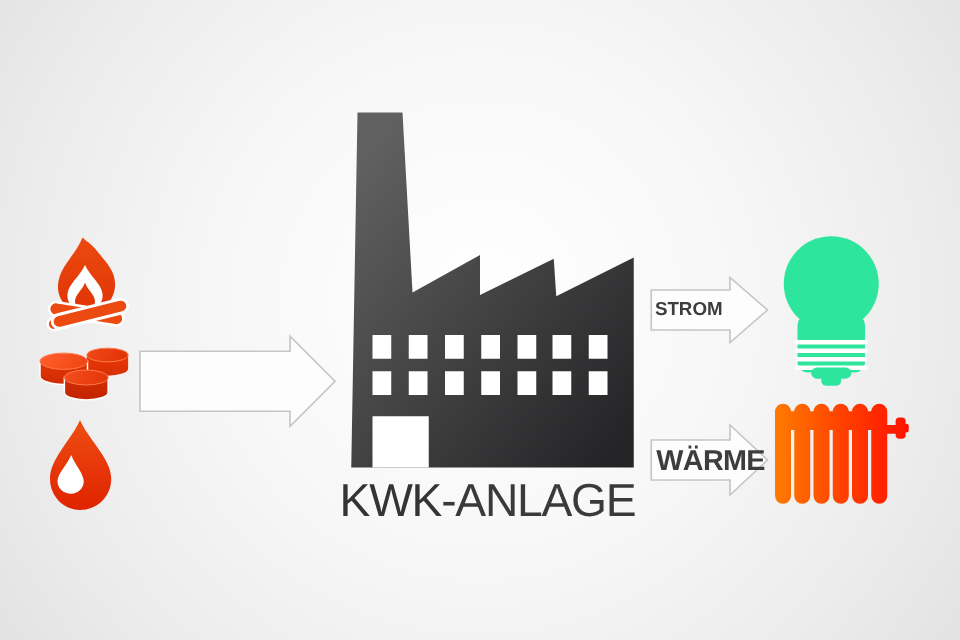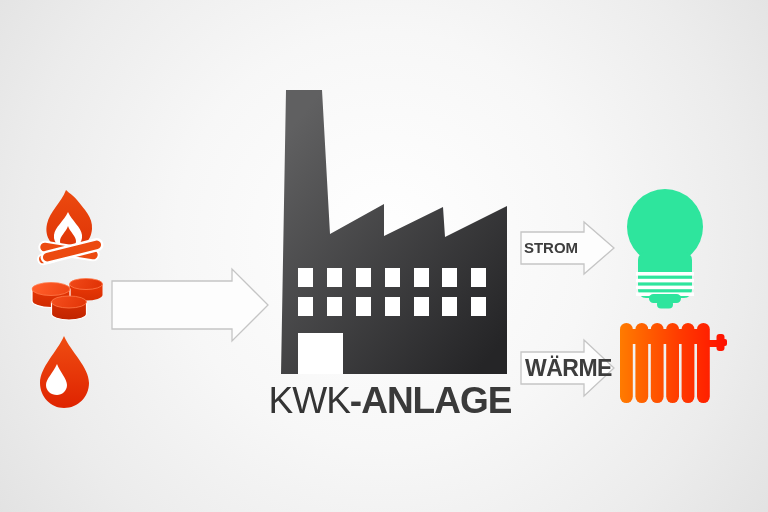--- a/index.html
+++ b/index.html
@@ -14,21 +14,21 @@
     line-height:20px;white-space:nowrap;
   }
   .input-label{left:108px;top:295px;width:134px;font-size:19px;letter-spacing:-0.2px;}
   .strom-label{left:516px;top:238px;width:70px;font-size:15px;}
   .waerme-label{left:513px;top:358px;width:74px;font-size:23px;letter-spacing:-0.5px;margin-left:12px;}
   .plant-title{
     position:absolute;left:250px;top:381px;width:280px;text-align:center;
     font-size:37px;line-height:40px;color:#343434;letter-spacing:-1px;white-space:nowrap;
   }
   .plant-title .bold{font-weight:normal;}
-  .plant-title .light{font-weight:bold;color:#3a3a3a;}
+  .plant-title .light{font-weight:normal;color:#3a3a3a;}
 </style>
 </head>
 <body>
 
 <div class="stage">
 
   <svg width="768" height="512" viewBox="0 0 768 512">
     <defs>
       <linearGradient id="factoryGrad" gradientUnits="userSpaceOnUse" x1="281" y1="140" x2="512" y2="330">
         <stop offset="0" stop-color="#606061"></stop>

